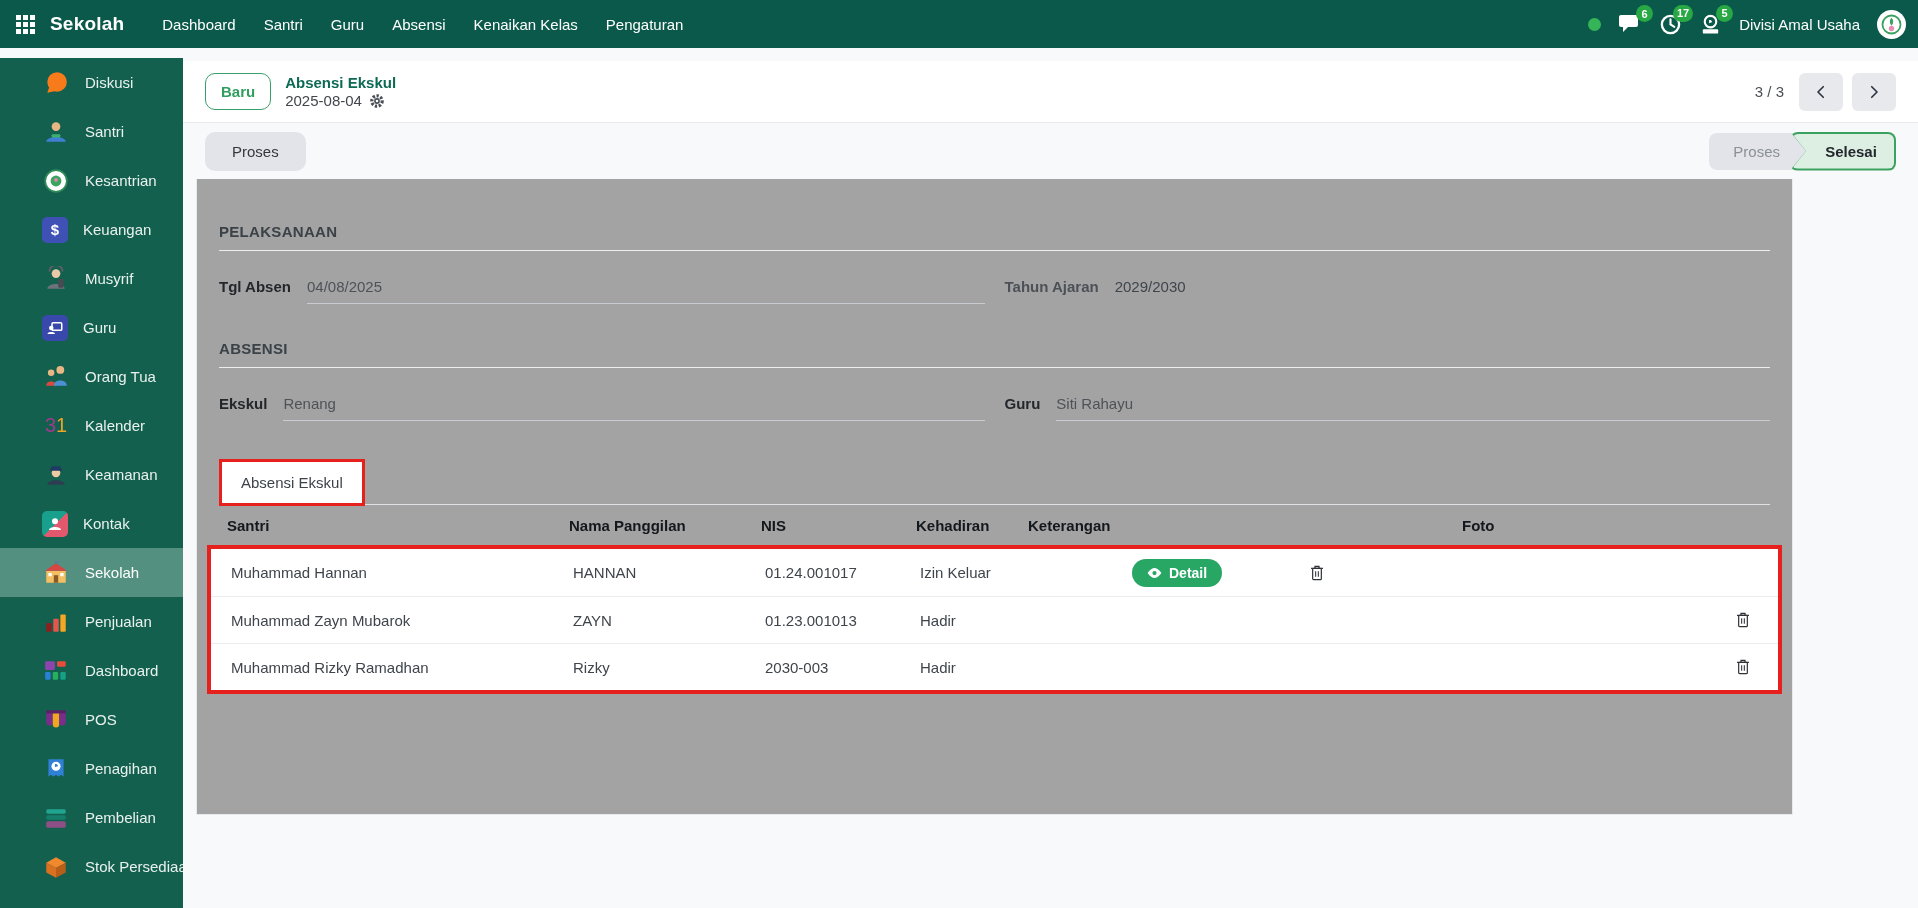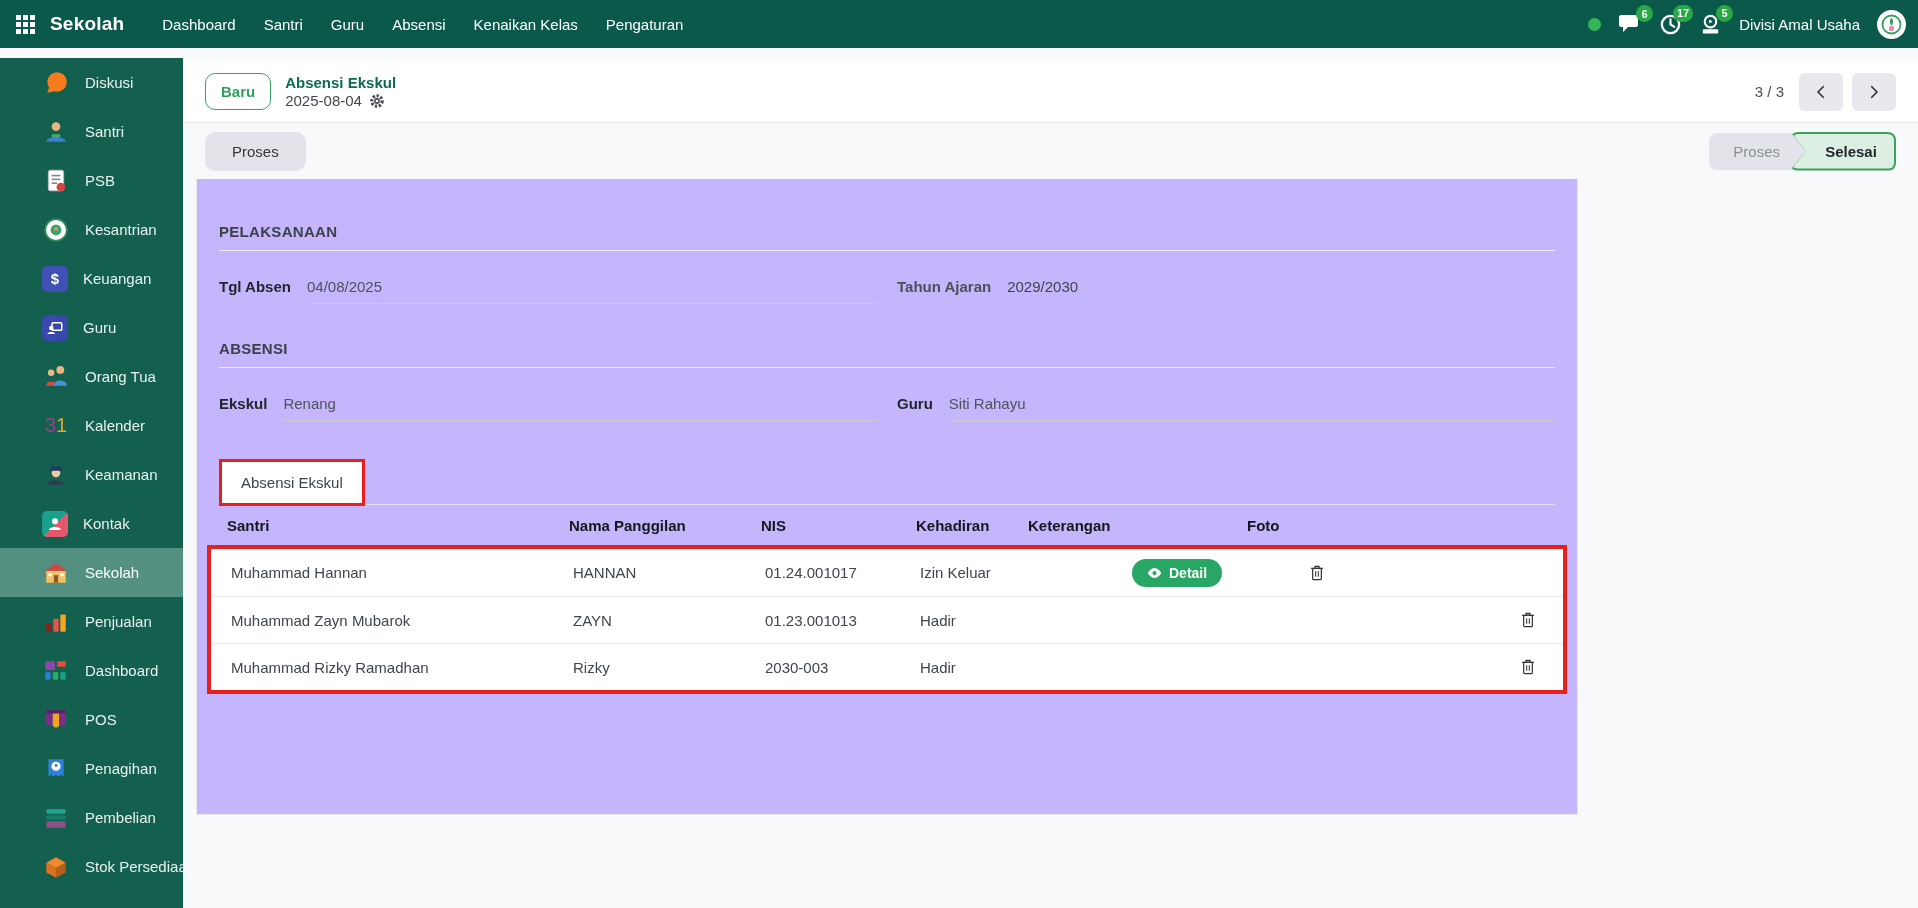--- a/index.html
+++ b/index.html
@@ -58,21 +58,21 @@
                   border-radius:8px; cursor:pointer; }
   .state-done { position:relative; margin-left:-24px; height:39px; width:106px; cursor:pointer; }
   .state-done .arrow-outer { position:absolute; inset:0; background:#3aa15f; border-radius:8px;
        clip-path:polygon(0 0,100% 0,100% 100%,0 100%,16px 50%); }
   .state-done .arrow-inner { position:absolute; inset:2px; background:#ddefe2; border-radius:6px;
        clip-path:polygon(0 0,100% 0,100% 100%,0 100%,14px 50%); }
   .state-done .state-label { position:absolute; inset:0; display:flex; align-items:center;
        justify-content:center; padding-left:16px; font-size:15px; font-weight:600; color:#23272e; }
 
   
-  .sheet { margin:0 20px 0 13px; width:1382px; height:636px; background:#c4b5fd;
+  .sheet { margin:0 20px 0 13px; width:1597px; height:636px; background:#a3a3a3;
            border:1px solid #e8eaec; border-top:none; padding:0 22px; position:relative; }
   .section-title { padding-top:44px; padding-bottom:10px; font-size:15px; font-weight:bold;
                    color:#3a4147; letter-spacing:.3px; border-bottom:1px solid #ebedef; }
   .form-grid { display:grid; grid-template-columns:1fr 1fr; column-gap:44px; padding:27px 0 6px;gap:20px; }
   .field { display:flex; align-items:baseline; font-size:15px; }
   .field-label { font-weight:bold; color:#23272b; margin-right:16px; white-space:nowrap; }
   .field-value { flex:1; color:#4d5358; border-bottom:1px solid #c9ccd0; padding-bottom:8px; cursor:text; }
   .field-value.plain { flex:none; border-bottom:none; color:#3f454c; }
 
   
@@ -172,44 +172,43 @@
           <circle cx="12" cy="7" r="4" fill="#e9b783"></circle>
           <path d="M3 21c0-6 18-6 18 0z" fill="#3f7fd1"></path>
           <rect x="8" y="14" width="8" height="3" rx="1" fill="#3fae6e"></rect>
         </svg>
     </span>
     <span>Santri</span>
   </div>
   <div class="side-item">
     <span class="side-icon">
       <svg width="26" height="26" viewBox="0 0 24 24">
-          <rect x="5" y="2" width="14" height="19" rx="2" fill="#ffffff" stroke="#b9bec4"></rect>
-          <line x1="8" y1="7" x2="16" y2="7" stroke="#7c8187" stroke-width="1.4"></line>
-          <line x1="8" y1="10.5" x2="16" y2="10.5" stroke="#7c8187" stroke-width="1.4"></line>
-          <line x1="8" y1="14" x2="13" y2="14" stroke="#7c8187" stroke-width="1.4"></line>
-          <circle cx="16.5" cy="17.5" r="4" fill="#d64541"></circle>
-        </svg>
-    </span>
-    <span>PSB</span>
-  </div>
-  <div class="side-item">
-    <span class="side-icon">
-      <svg width="26" height="26" viewBox="0 0 24 24">
           <circle cx="12" cy="12" r="10" fill="#ffffff" stroke="#2e8b57" stroke-width="1.6"></circle>
           <circle cx="12" cy="12" r="5" fill="#3aa563"></circle>
           <circle cx="12" cy="11" r="1.8" fill="#e585a5"></circle>
         </svg>
     </span>
     <span>Kesantrian</span>
   </div>
   <div class="side-item">
     <span class="icon-sq" style="background:#3f51b5;">
       <span>$</span>
     </span>
     <span>Keuangan</span>
+  </div>
+  <div class="side-item">
+    <span class="side-icon">
+      <svg width="26" height="26" viewBox="0 0 24 24">
+          <circle cx="12" cy="7" r="4" fill="#e9c9a8"></circle>
+          <path d="M6 5a6 6 0 0 1 12 0" fill="none" stroke="#5a5f66" stroke-width="2"></path>
+          <path d="M4 21c0-6 16-6 16 0z" fill="#6d737b"></path>
+          <rect x="14" y="12" width="5" height="8" rx="1" fill="#474c52"></rect>
+        </svg>
+    </span>
+    <span>Musyrif</span>
   </div>
   <div class="side-item">
     <span class="icon-sq" style="background:#3949ab;">
       <svg width="18" height="18" viewBox="0 0 24 24">
           <rect x="8" y="5" width="13" height="10" rx="1.5" fill="none" stroke="#ffffff" stroke-width="2"></rect>
           <circle cx="7" cy="12" r="3" fill="#ffffff"></circle>
           <path d="M2 20c0-3.5 10-3.5 10 0z" fill="#ffffff"></path>
         </svg>
     </span>
     <span>Guru</span>

